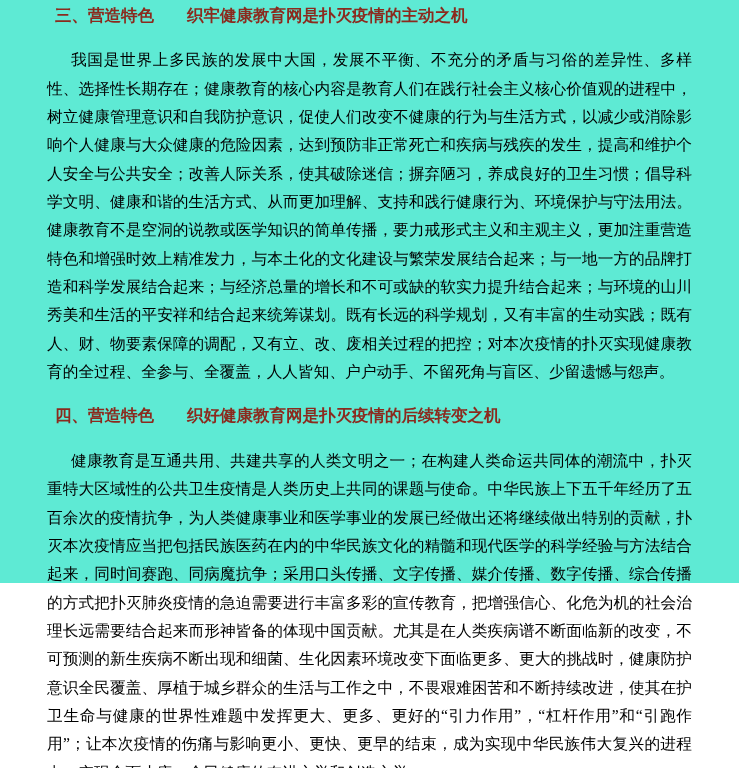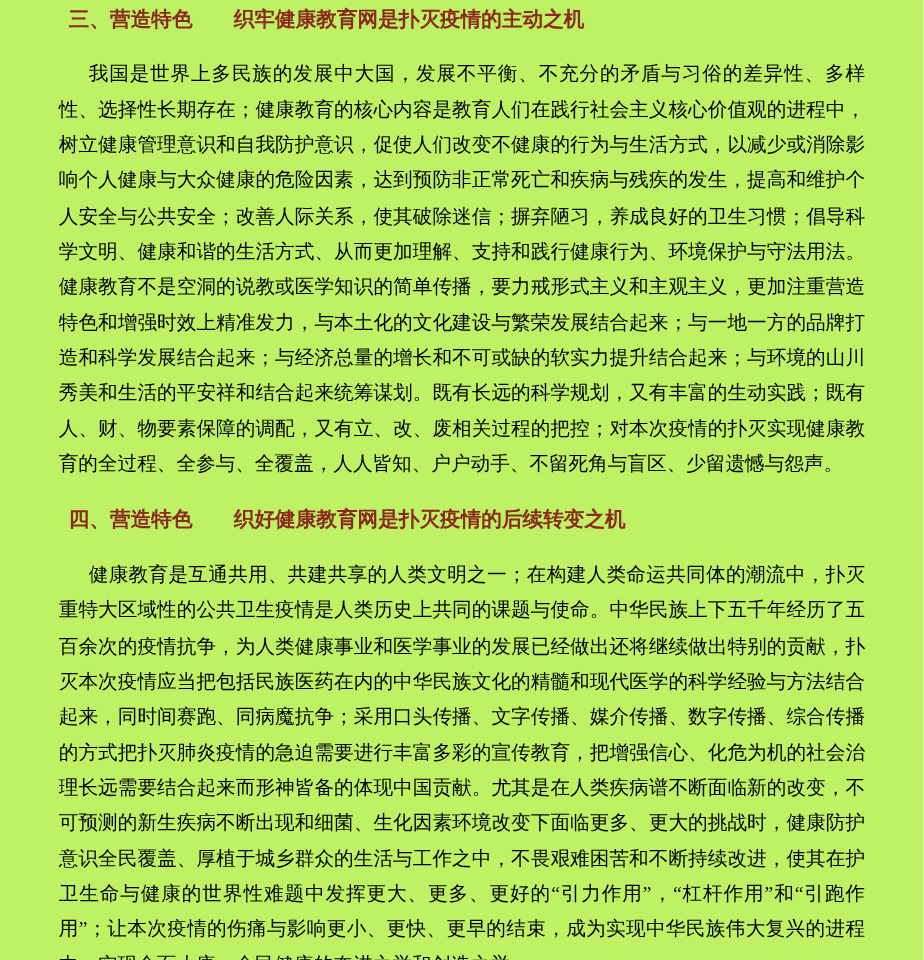--- a/index.html
+++ b/index.html
@@ -8,23 +8,23 @@
     background: #ffffff;
   }
   body {
     width: 739px;
     height: 768px;
     overflow: hidden;
   }
   .doc-page {
     box-sizing: border-box;
     width: 739px;
-    height: 768px;
+    height: 583px;
     padding: 2px 31px 0 31px;
-    background: #bef264;
+    background: #5eead4;
     font-family: "Liberation Serif", serif;
     font-size: 15.7px;
     line-height: 28.35px;
     color: #000000;
     text-align: justify;
   }
   .section-heading {
     margin: 0;
     padding: 0;
     font-size: 16.5px;

